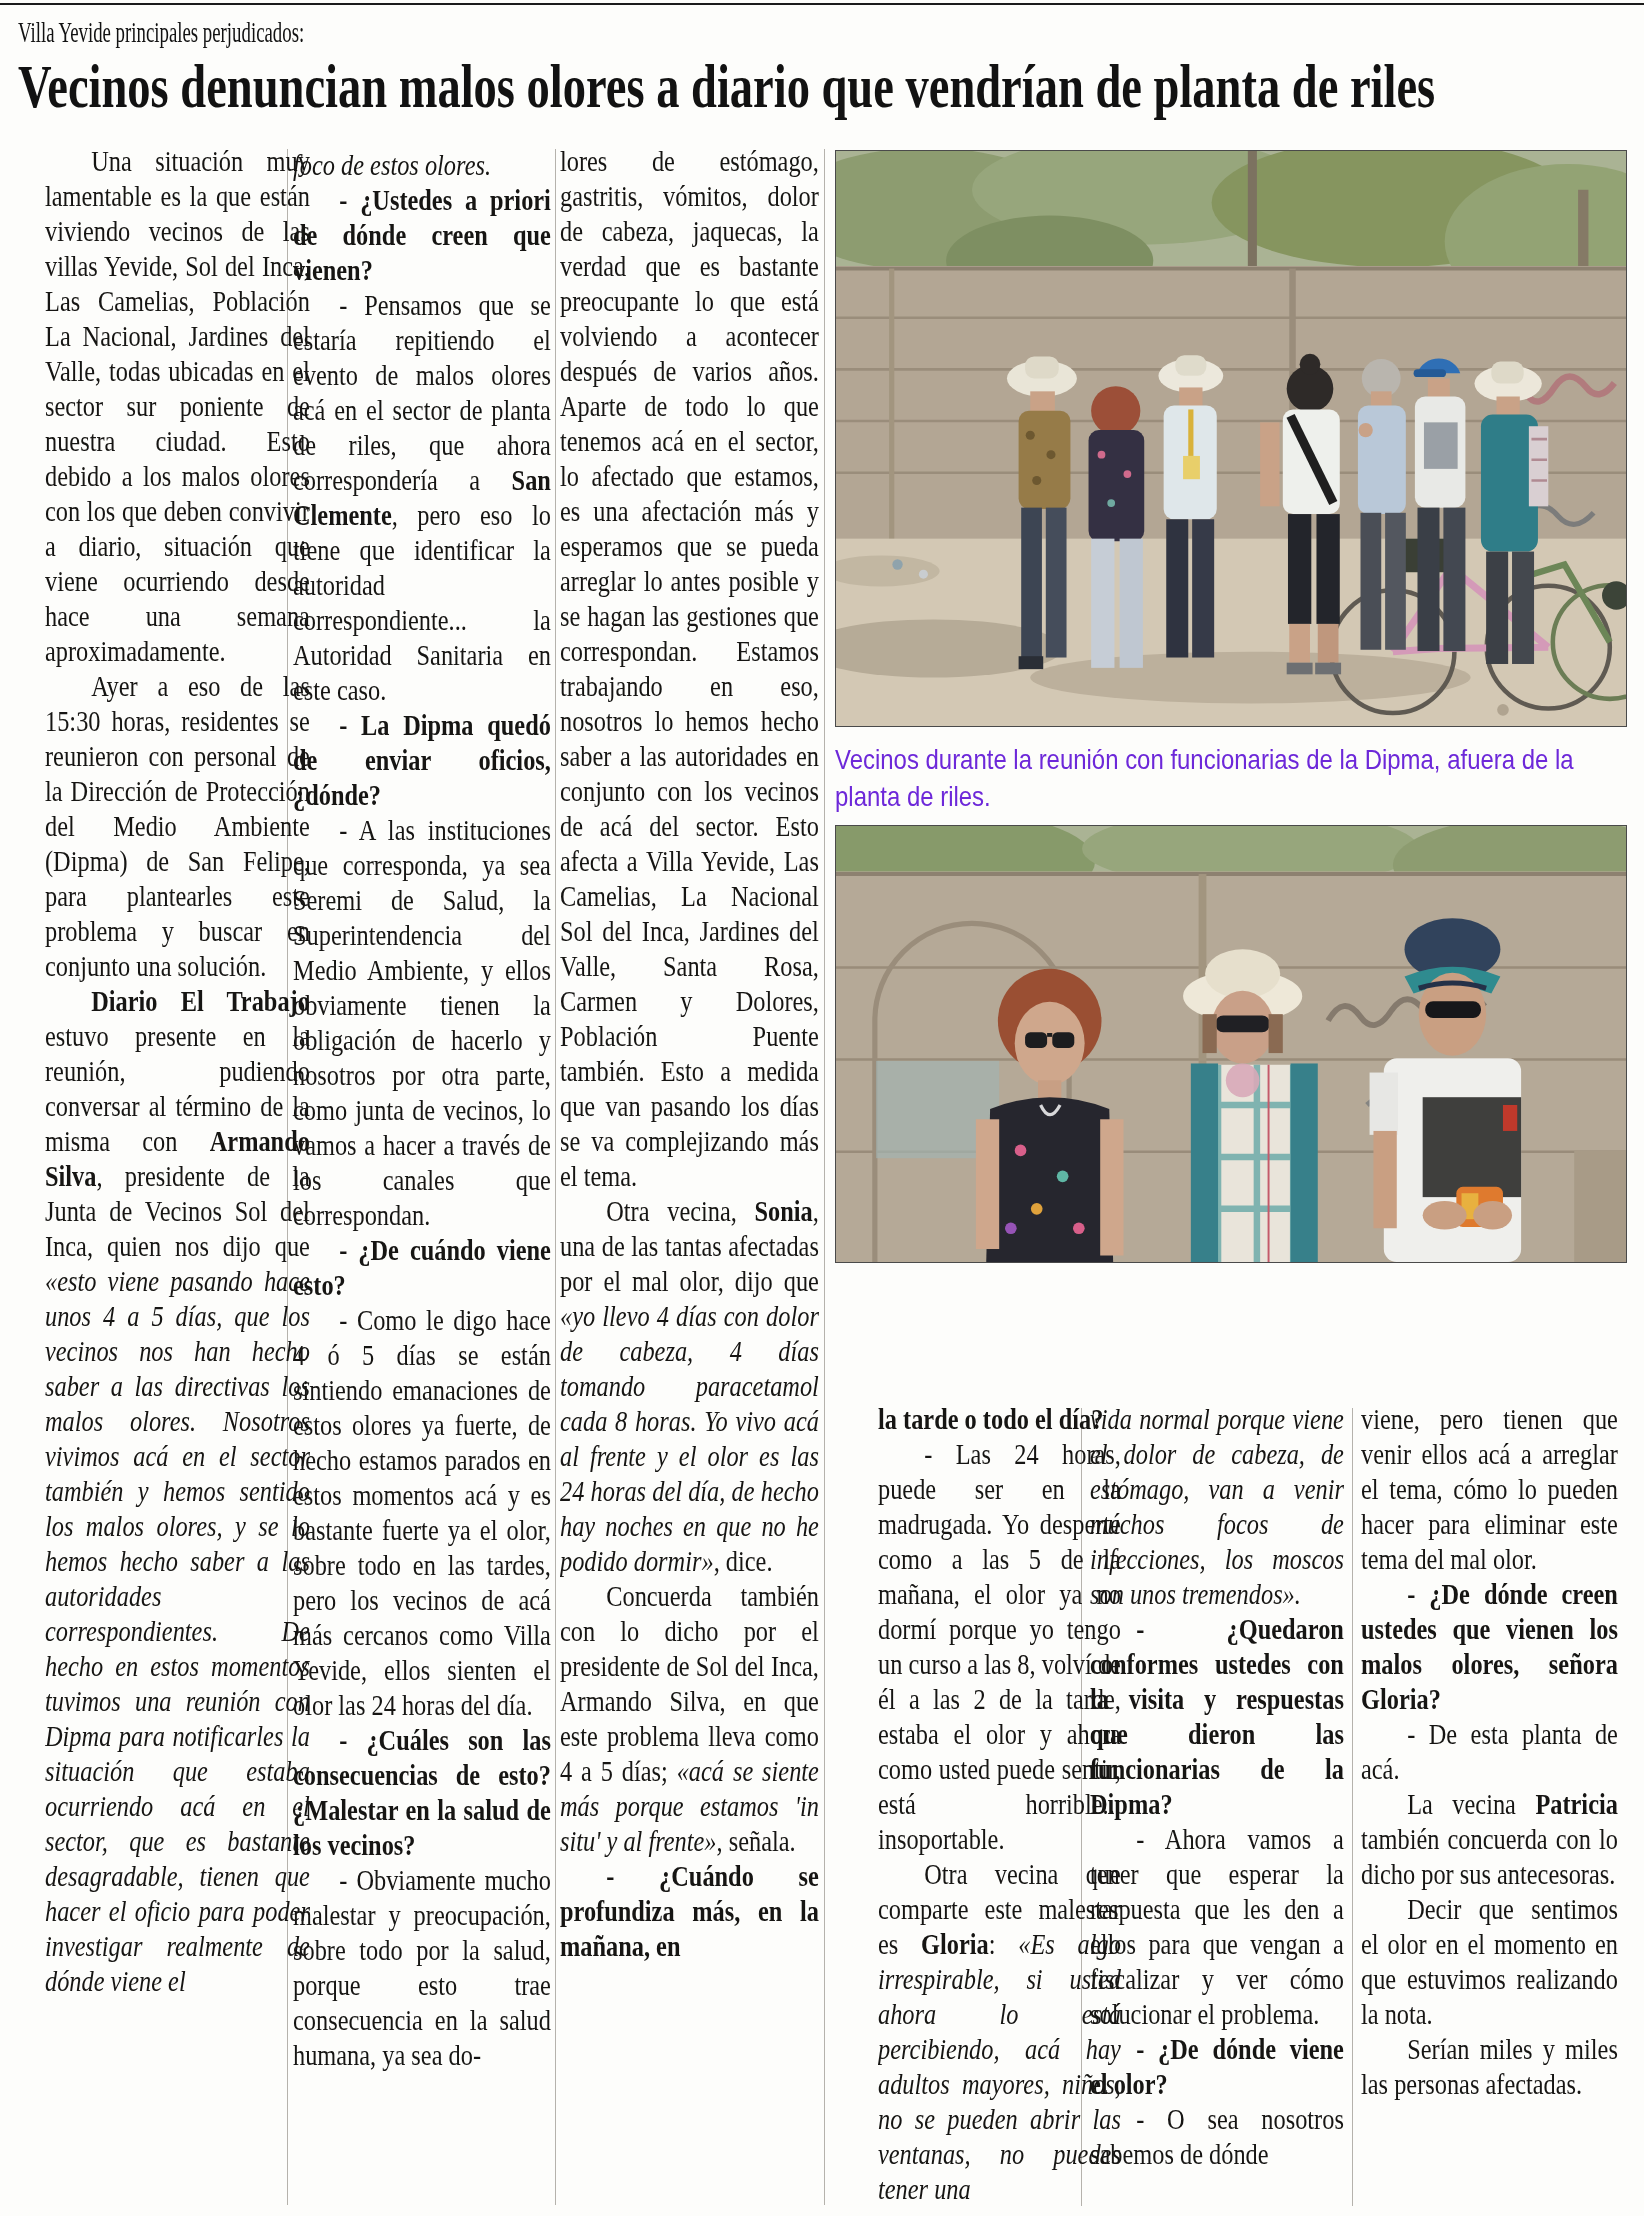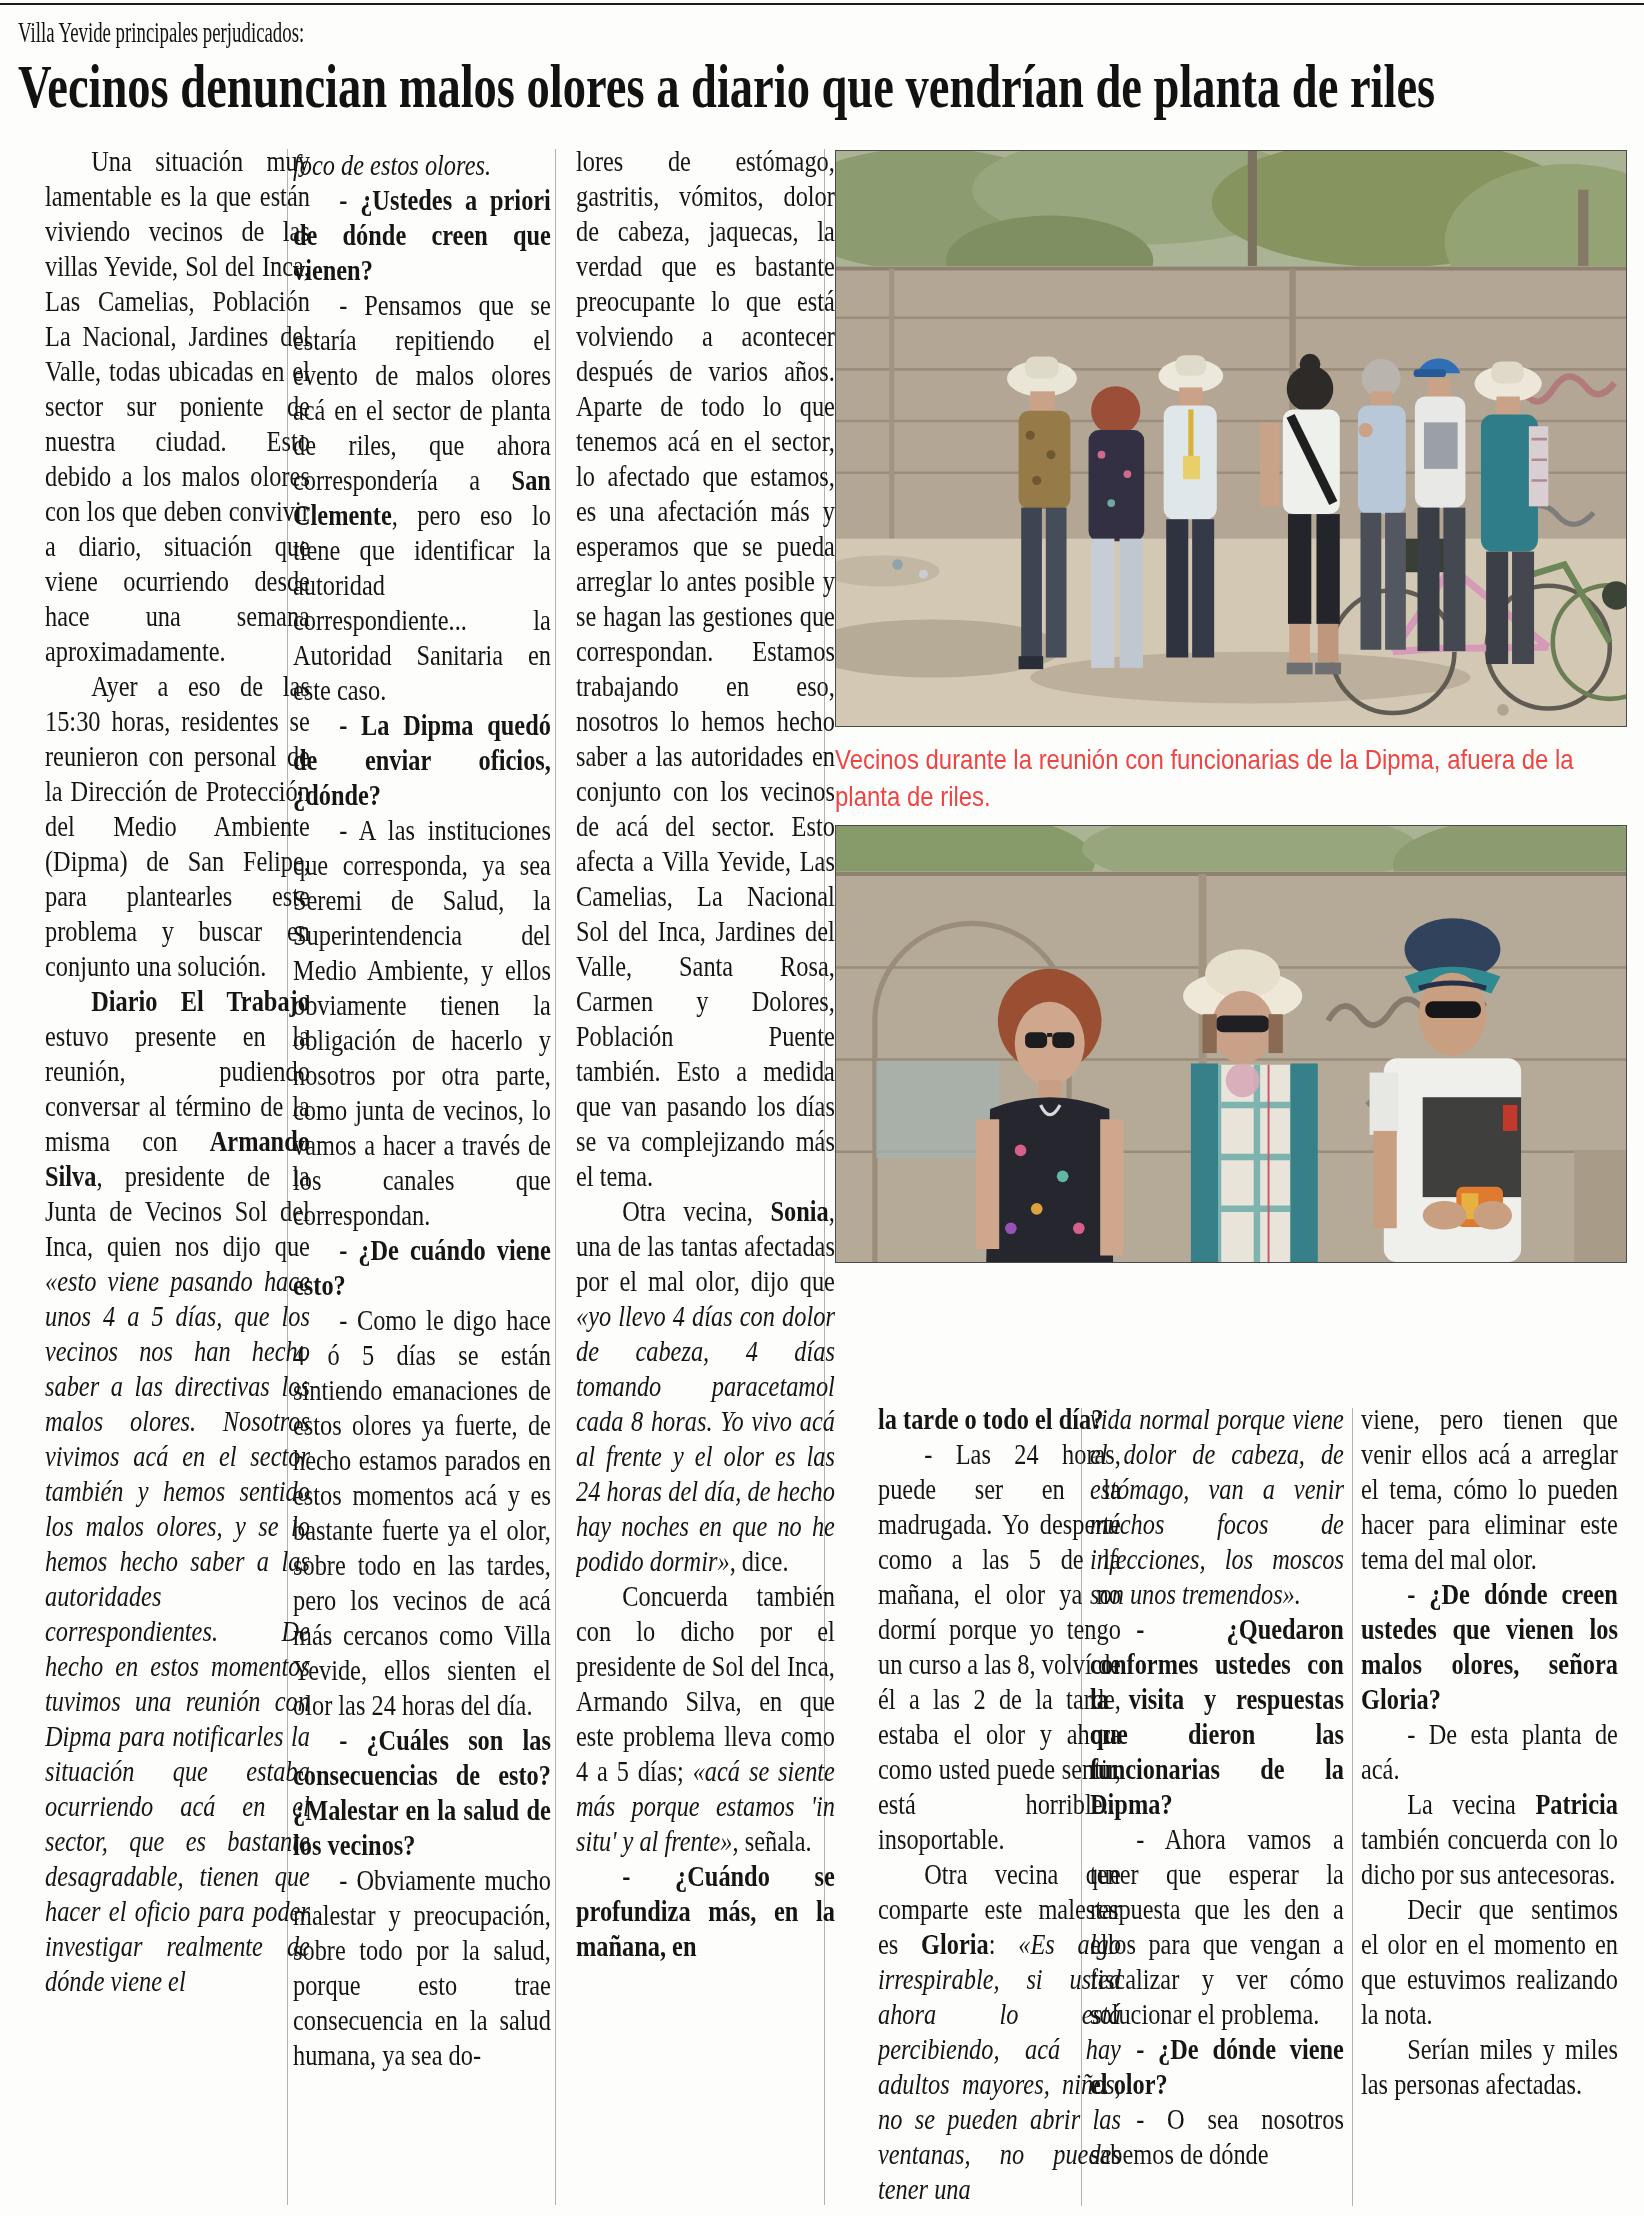--- a/index.html
+++ b/index.html
@@ -14,21 +14,21 @@
   .col{position:absolute;overflow:hidden;font-family:"Liberation Serif",serif;
        font-size:29px;line-height:35px;color:#161513;}
   .colinner{width:119%;transform:scaleX(.84);transform-origin:0 0;hyphens:auto;}
   .para{margin:0;text-align:justify;text-indent:55px;}
   .para.cont{text-indent:0;}
   .b{font-weight:700;}
   .i{font-style:italic;}
   .photo{position:absolute;border:1.3px solid #4a4a4a;background:#cdc3b0;overflow:hidden;}
   .photo svg{display:block;width:100%;height:100%;}
   .caption{position:absolute;font-family:"Liberation Sans",sans-serif;font-size:28.5px;
-           line-height:37px;color:#ef4444;overflow:hidden;}
+           line-height:37px;color:#6d28d9;overflow:hidden;}
   .capinner{display:block;width:119%;transform:scaleX(.84);transform-origin:0 0;}
   .vrule{position:absolute;width:1.3px;background:#b5b2ac;}
 </style>
 </head>
 <body>
 
 <div class="page">
 
   <div class="toprule"></div>
 
@@ -59,21 +59,21 @@
         <p class="para"><span class="b">- ¿Ustedes a priori de dónde creen que vienen?</span></p>
         <p class="para"><span>- Pensamos que se estaría repitiendo el evento de malos olores acá en el sector de planta de riles, que ahora correspondería a </span><span class="b">San Clemente</span><span>, pero eso lo tiene que identificar la autoridad correspondiente... la Autoridad Sanitaria en este caso.</span></p>
         <p class="para"><span class="b">- La Dipma quedó de enviar oficios, ¿dónde?</span></p>
         <p class="para"><span>- A las instituciones que corresponda, ya sea Seremi de Salud, la Superintendencia del Medio Ambiente, y ellos obviamente tienen la obligación de hacerlo y nosotros por otra parte, como junta de vecinos, lo vamos a hacer a través de los canales que correspondan.</span></p>
         <p class="para"><span class="b">- ¿De cuándo viene esto?</span></p>
         <p class="para"><span>- Como le digo hace 4 ó 5 días se están sintiendo emanaciones de estos olores ya fuerte, de hecho estamos parados en estos momentos acá y es bastante fuerte ya el olor, sobre todo en las tardes, pero los vecinos de acá más cercanos como Villa Yevide, ellos sienten el olor las 24 horas del día.</span></p>
         <p class="para"><span class="b">- ¿Cuáles son las consecuencias de esto? ¿Malestar en la salud de los vecinos?</span></p>
         <p class="para"><span>- Obviamente mucho malestar y preocupación, sobre todo por la salud, porque esto trae consecuencia en la salud humana, ya sea do-</span></p>
       </div>
   </section>
-  <section class="col" style="left:576px;top:144px;width:259px;height:2068px;">
+  <section class="col" style="left:560px;top:144px;width:259px;height:2068px;">
     <div class="colinner">
         <p class="para cont"><span>lores de estómago, gastritis, vómitos, dolor de cabeza, jaquecas, la verdad que es bastante preocupante lo que está volviendo a acontecer después de varios años. Aparte de todo lo que tenemos acá en el sector, lo afectado que estamos, es una afectación más y esperamos que se pueda arreglar lo antes posible y se hagan las gestiones que correspondan. Estamos trabajando en eso, nosotros lo hemos hecho saber a las autoridades en conjunto con los vecinos de acá del sector. Esto afecta a Villa Yevide, Las Camelias, La Nacional Sol del Inca, Jardines del Valle, Santa Rosa, Carmen y Dolores, Población Puente también. Esto a medida que van pasando los días se va complejizando más el tema.</span></p>
         <p class="para"><span>Otra vecina, </span><span class="b">Sonia</span><span>, una de las tantas afectadas por el mal olor, dijo que </span><span class="i">«yo llevo 4 días con dolor de cabeza, 4 días tomando paracetamol cada 8 horas. Yo vivo acá al frente y el olor es las 24 horas del día, de hecho hay noches en que no he podido dormir»</span><span>, dice.</span></p>
         <p class="para"><span>Concuerda también con lo dicho por el presidente de Sol del Inca, Armando Silva, en que este problema lleva como 4 a 5 días; </span><span class="i">«acá se siente más porque estamos 'in situ' y al frente»</span><span>, señala.</span></p>
         <p class="para"><span class="b">- ¿Cuándo se profundiza más, en la mañana, en</span></p>
       </div>
   </section>
 
   <figure class="photo" style="left:835px;top:150px;width:790px;height:575px;margin:0;">
     <svg viewBox="0 0 1220 890" preserveAspectRatio="none">

